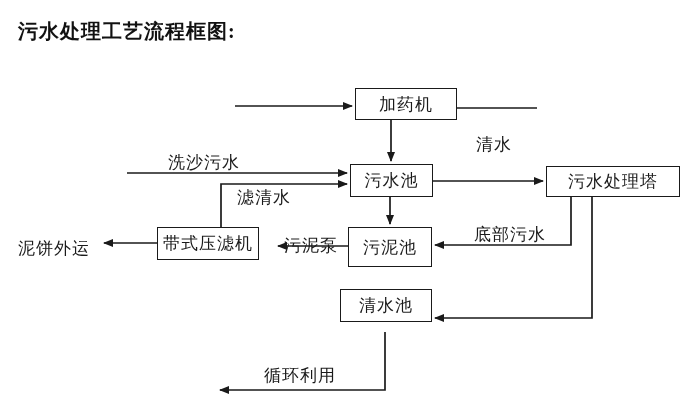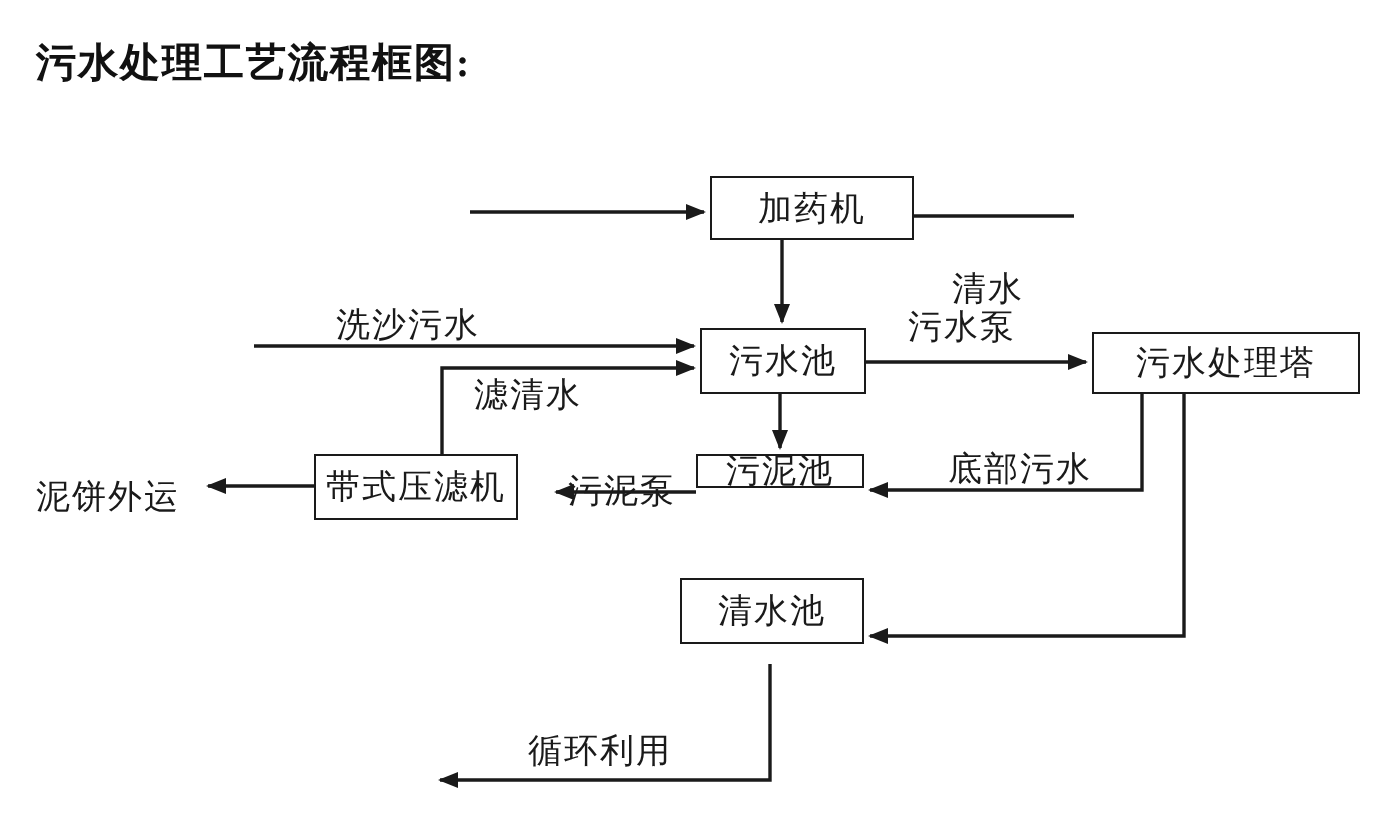--- a/index.html
+++ b/index.html
@@ -13,21 +13,21 @@
   }
   #connectors{position:absolute;left:0;top:0;width:700px;height:420px;}
   .node{
     position:absolute;border:1.5px solid #1a1a1a;background:#ffffff;
     display:flex;align-items:center;justify-content:center;
     font-size:17px;letter-spacing:1px;white-space:nowrap;box-sizing:border-box;
   }
   #node-dosing{left:355px;top:88px;width:102px;height:32px;}
   #node-sewage-pool{left:350px;top:164px;width:83px;height:33px;}
   #node-treatment-tower{left:546px;top:166px;width:134px;height:31px;}
-  #node-sludge-pool{left:348px;top:227px;width:84px;height:17px;}
+  #node-sludge-pool{left:348px;top:227px;width:84px;height:40px;}
   #node-belt-press{left:157px;top:227px;width:102px;height:33px;}
   #node-clear-pool{left:340px;top:289px;width:92px;height:33px;}
   .edge-label{
     position:absolute;font-size:17px;letter-spacing:1px;white-space:nowrap;color:#1a1a1a;
   }
   #label-dry-chemical{left:252px;top:84px;}
   #label-clear-water{left:476px;top:85px;margin-top:48px;}
   #label-sand-washing{left:168px;top:151px;}
   #label-filtered-water{left:237px;top:186px;}
   #label-sewage-pump{left:454px;top:152px;}
@@ -68,19 +68,18 @@
   <div class="node" id="node-dosing">加药机</div>
   <div class="node" id="node-sewage-pool">污水池</div>
   <div class="node" id="node-treatment-tower">污水处理塔</div>
   <div class="node" id="node-sludge-pool">污泥池</div>
   <div class="node" id="node-belt-press">带式压滤机</div>
   <div class="node" id="node-clear-pool">清水池</div>
 
   <span class="edge-label" id="label-clear-water">清水</span>
   <span class="edge-label" id="label-sand-washing">洗沙污水</span>
   <span class="edge-label" id="label-filtered-water">滤清水</span>
-  <span class="edge-label" id="label-sewage-pump">污水泵</span>
   <span class="edge-label" id="label-bottom-sewage">底部污水</span>
   <span class="edge-label" id="label-sludge-pump">污泥泵</span>
   <span class="edge-label" id="label-mud-cake">泥饼外运</span>
   <span class="edge-label" id="label-recycle">循环利用</span>
 
 </div>
 
 </body></html>

